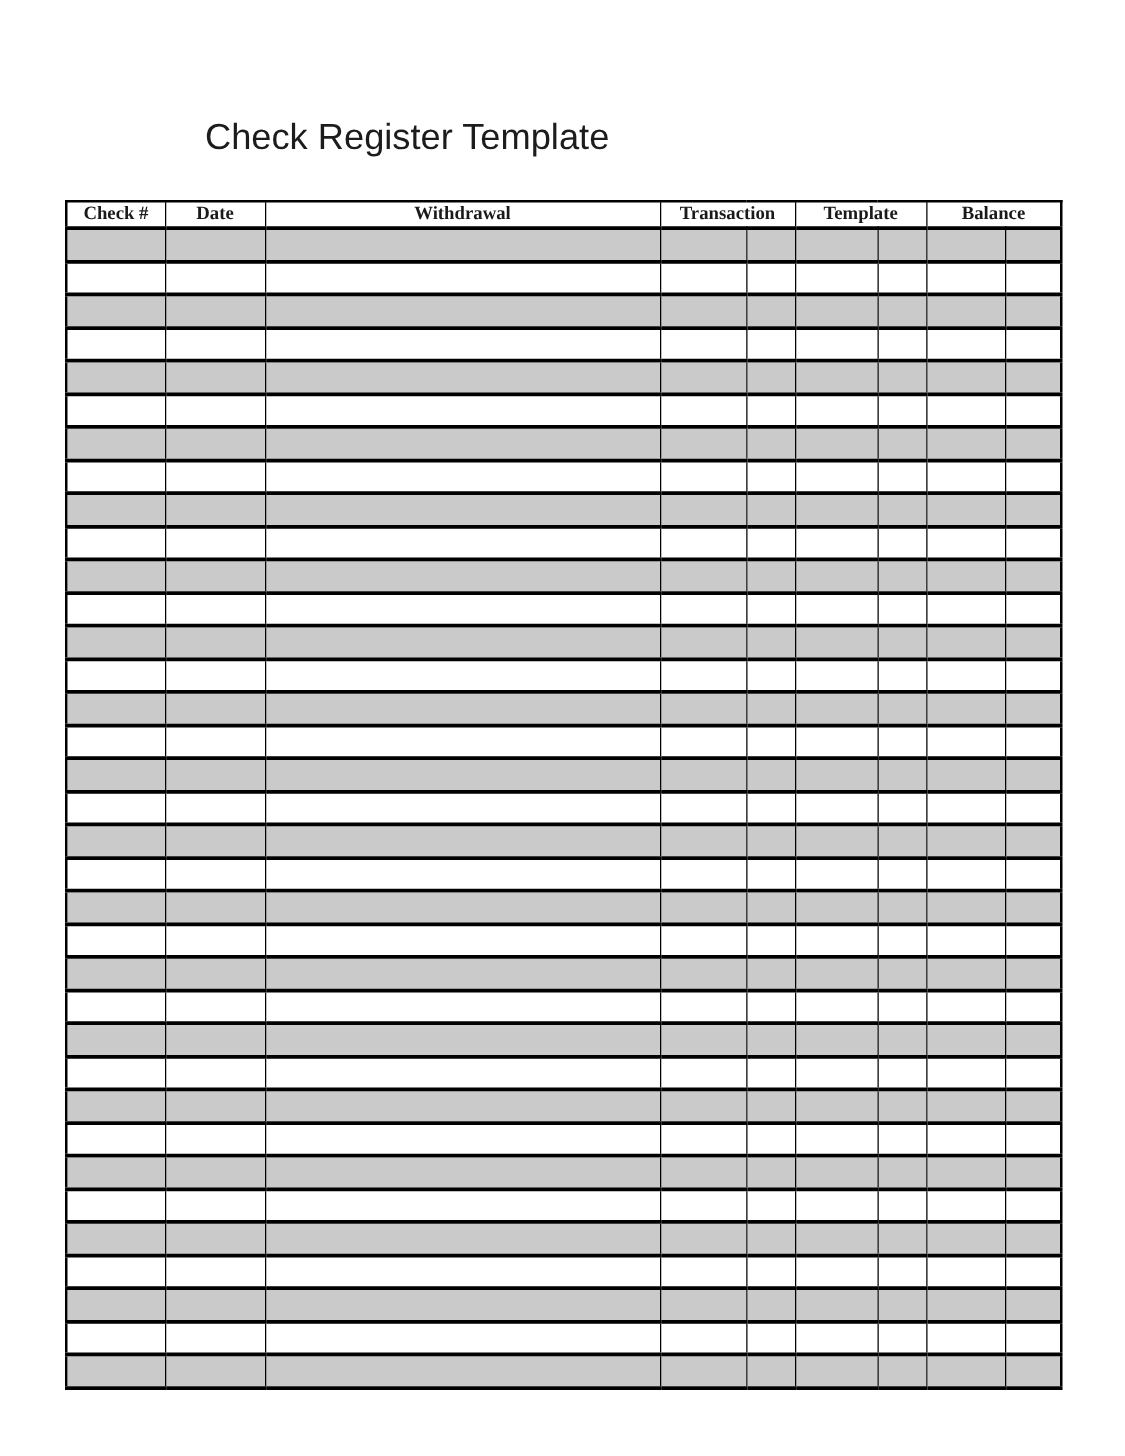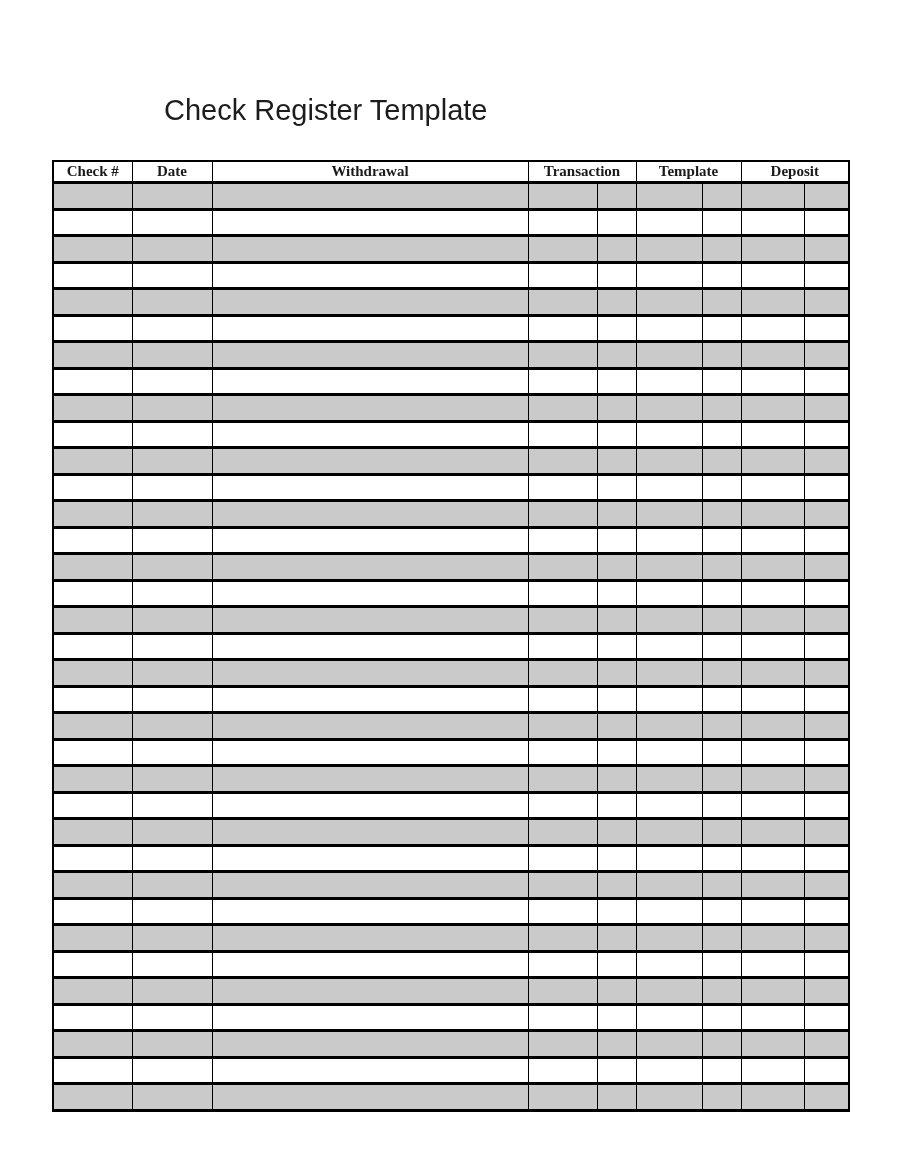--- a/index.html
+++ b/index.html
@@ -84,21 +84,21 @@
     <col style="width:63px">
     <col style="width:45px">
   </colgroup>
   <thead>
     <tr>
       <th>Check #</th>
       <th>Date</th>
       <th>Withdrawal</th>
       <th colspan="2">Transaction</th>
       <th colspan="2">Template</th>
-      <th colspan="2">Deposit</th>
+      <th colspan="2">Balance</th>
     </tr>
   </thead>
   <tbody>
       <tr class="shaded">
         <td></td>
         <td></td>
         <td></td>
         <td></td>
         <td></td>
         <td></td>

